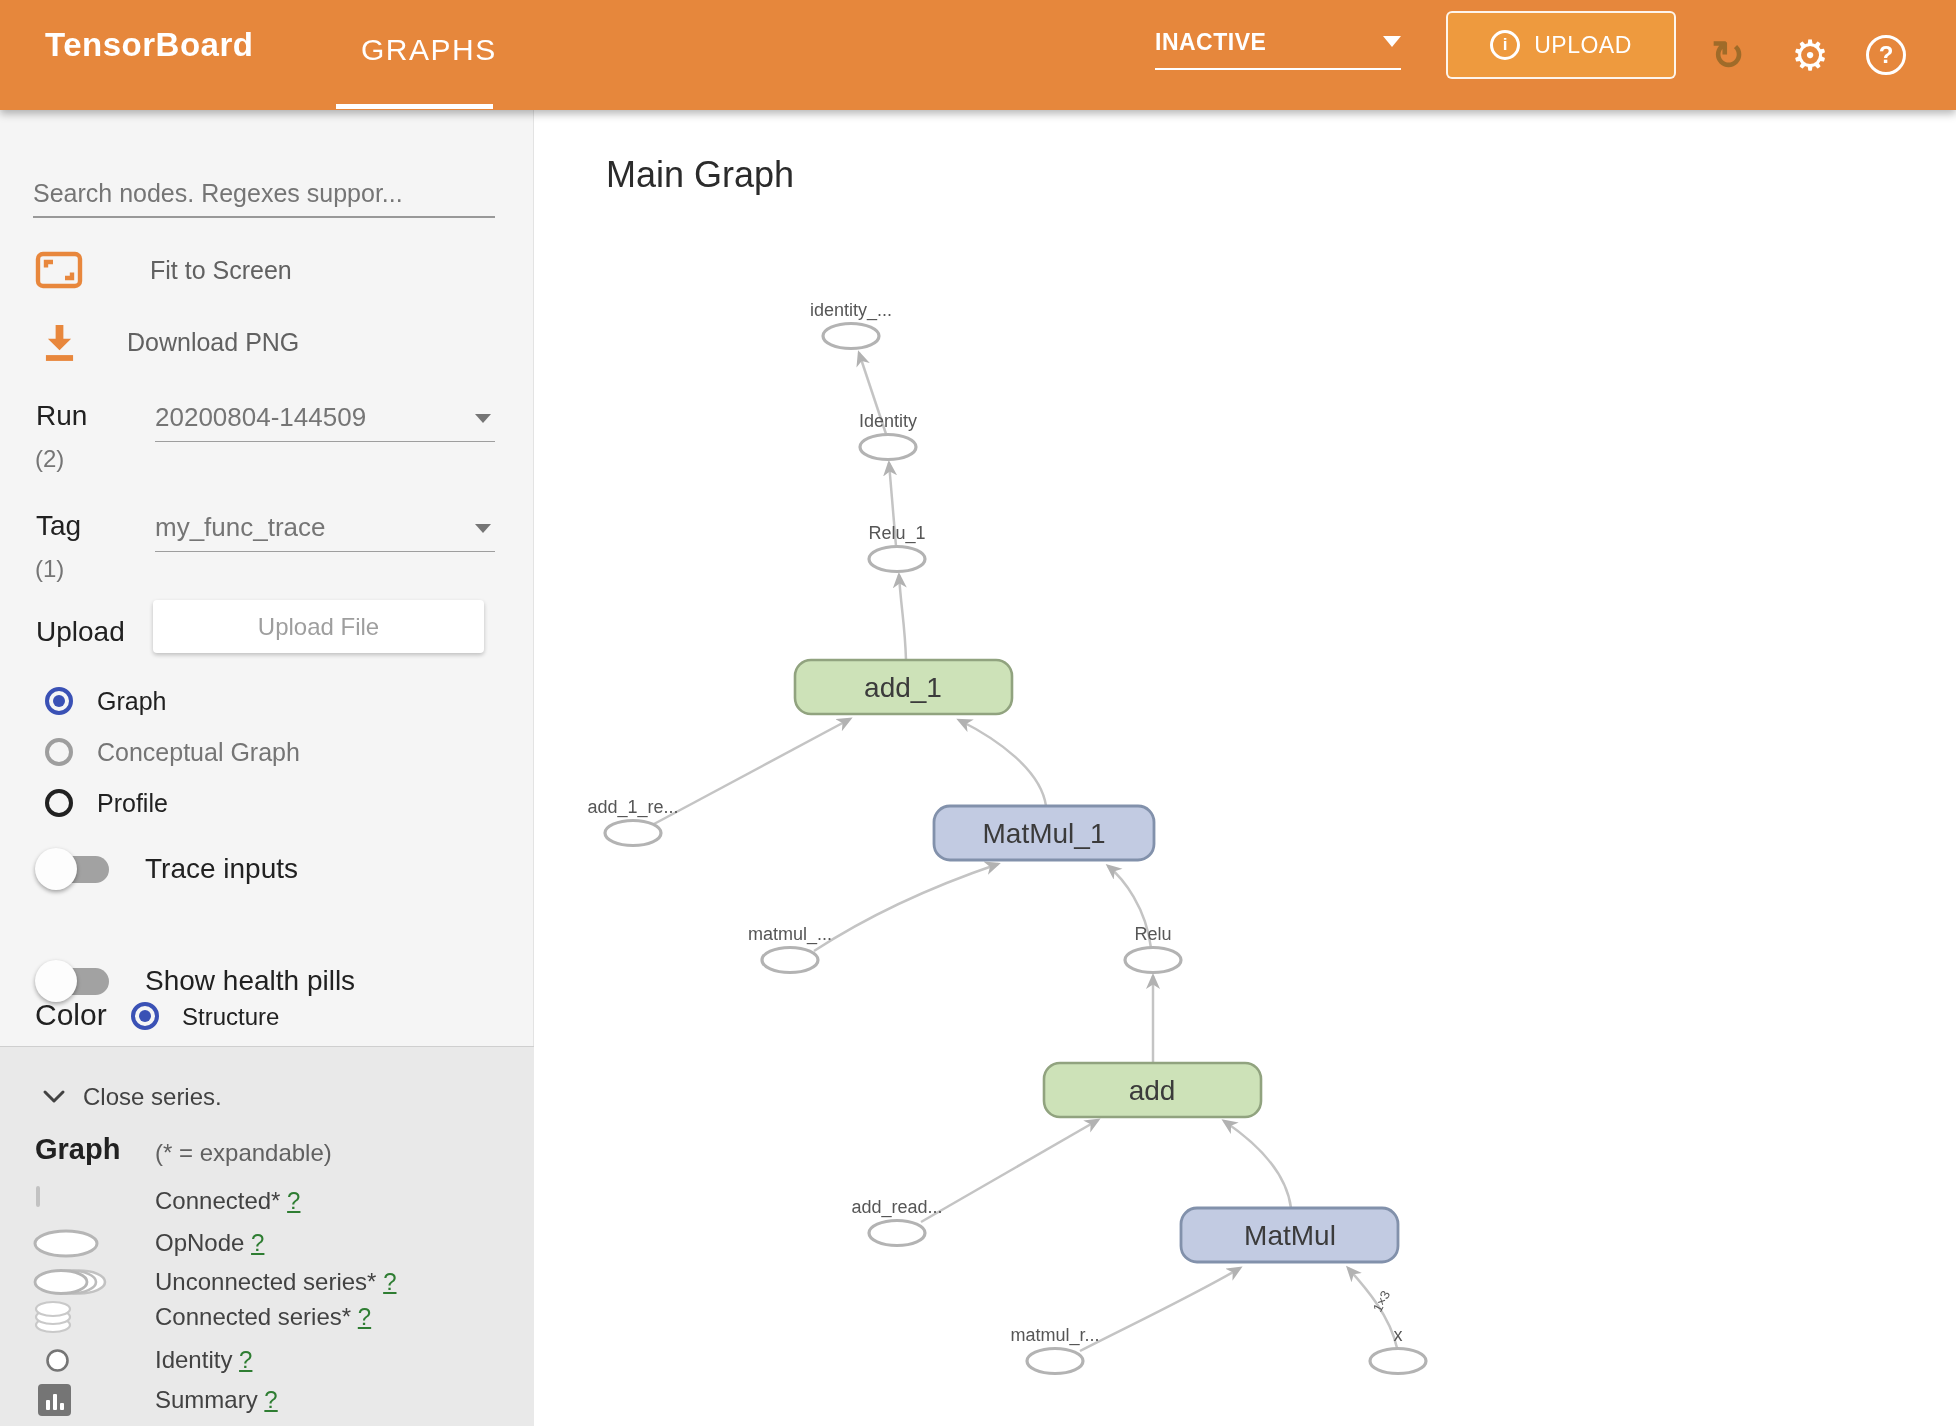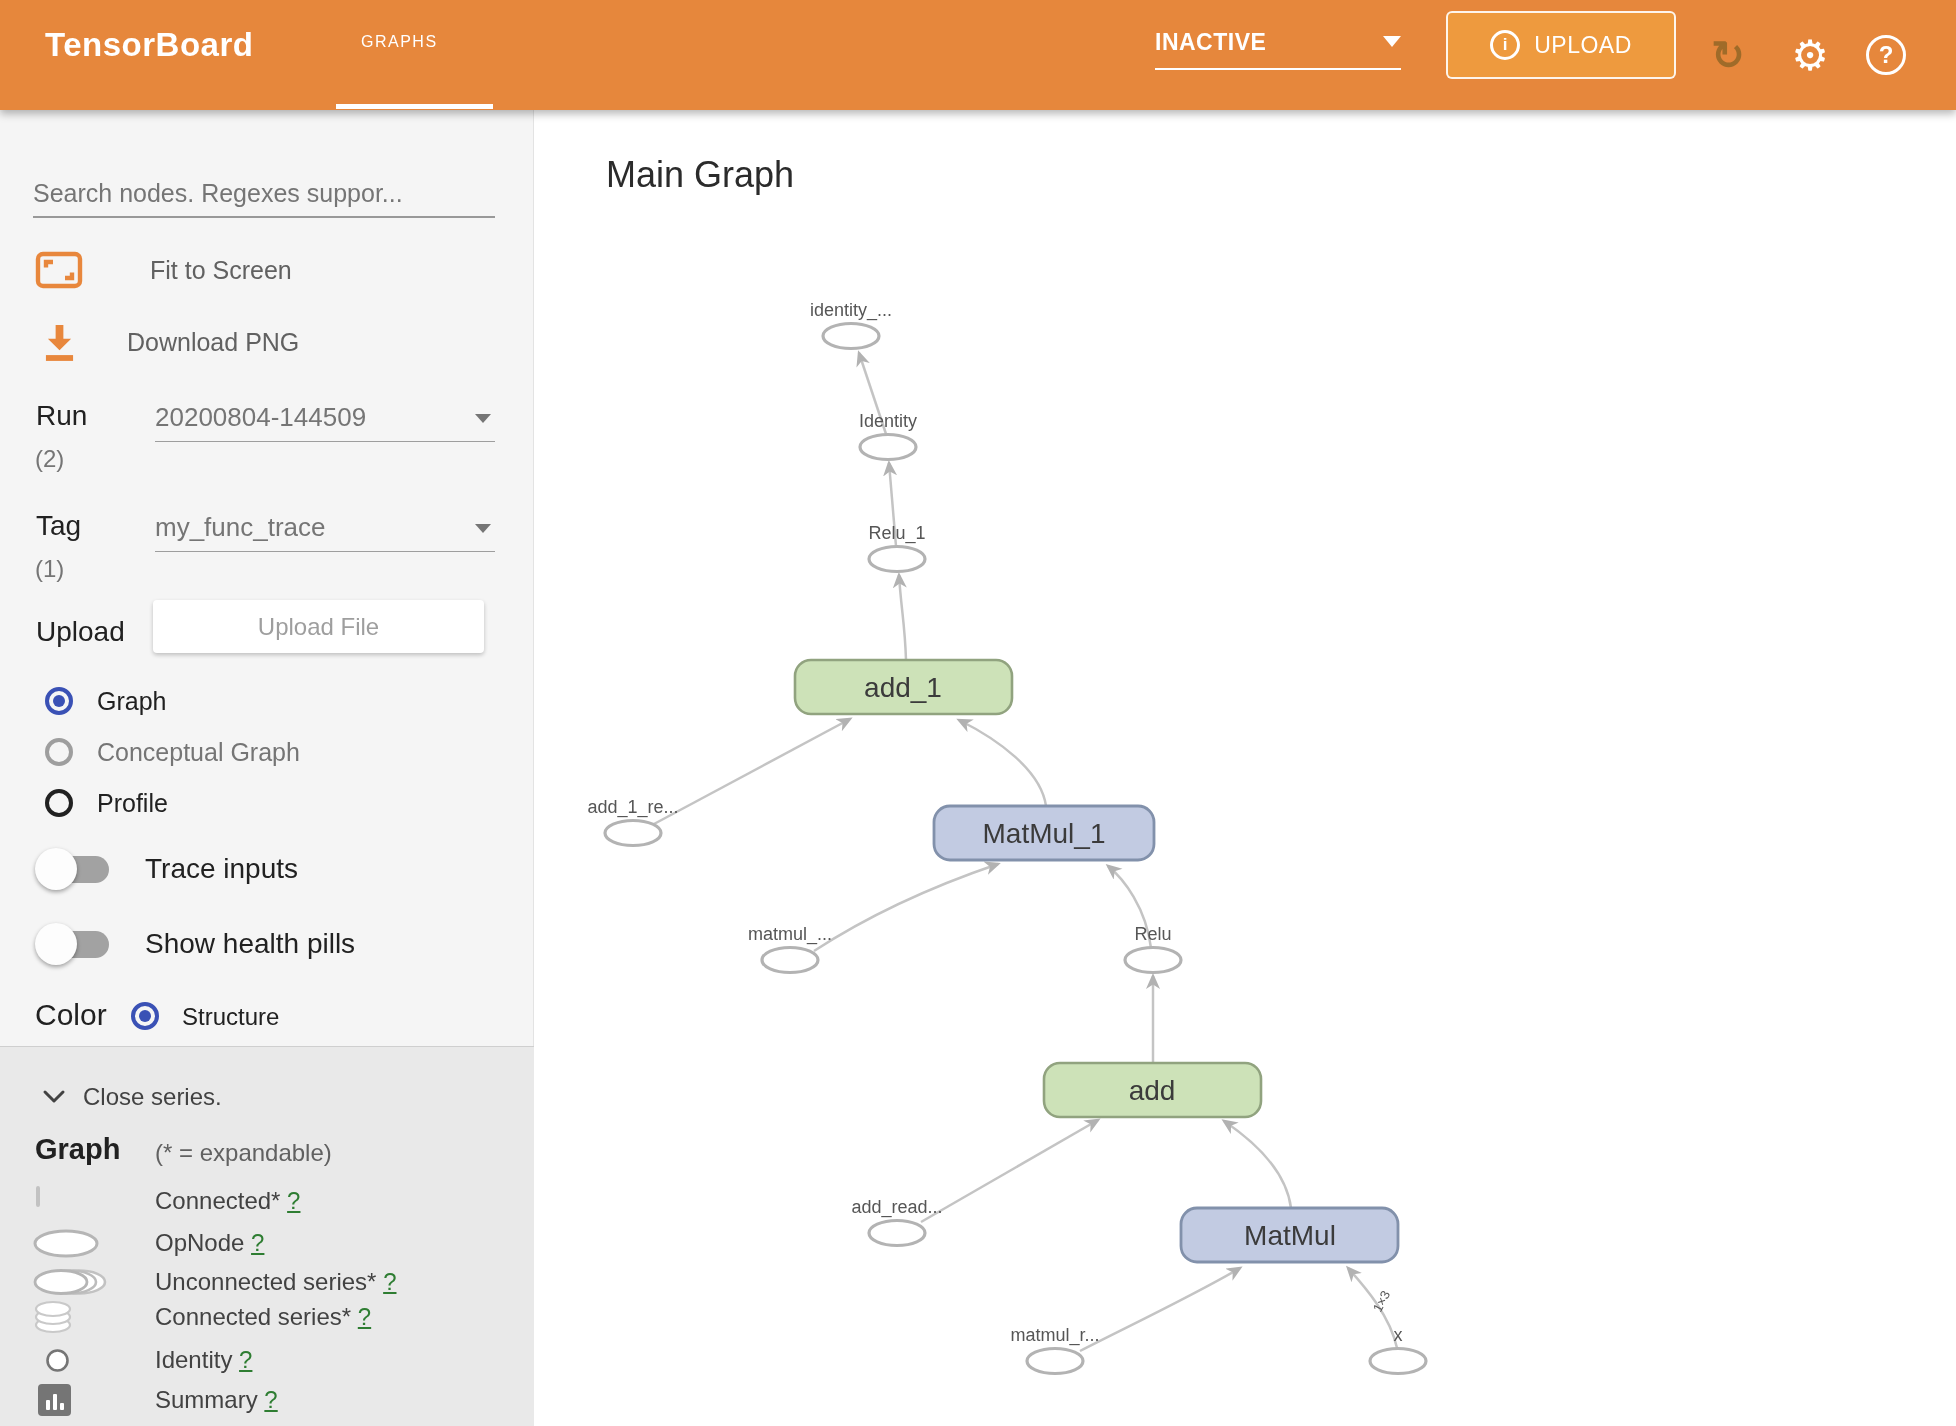--- a/index.html
+++ b/index.html
@@ -20,21 +20,21 @@
   }
   *{margin:0;padding:0;box-sizing:border-box;}
   html,body{width:1956px;height:1426px;overflow:hidden;background:#fff;
     font-family:"Liberation Sans", sans-serif;}
   #app{position:relative;width:1956px;height:1085px;}
 
   
   .header{position:absolute;left:0;top:0;width:100%;height:110px;background:var(--header_bg);
     box-shadow:0 4px 8px rgba(0,0,0,.28);z-index:10;}
   .logo{position:absolute;left:45px;top:26px;font-size:33px;font-weight:600;color:#fff;letter-spacing:.5px;}
-  .tab{position:absolute;left:361px;top:33px;font-size:16px;font-weight:500;color:#fff;letter-spacing:1.5px;}
+  .tab{position:absolute;left:361px;top:33px;font-size:30px;font-weight:500;color:#fff;letter-spacing:1.5px;}
   .tab-indicator{position:absolute;left:336px;top:104px;width:157px;height:5px;background:#fff;}
   .status-select{position:absolute;left:1155px;top:26px;width:246px;height:46px;color:#fff;cursor:pointer;}
   .status-select .val{font-size:23px;font-weight:700;letter-spacing:.5px;line-height:32px;margin-top:24px;}
   .status-select .underline{position:absolute;left:0;top:42px;width:246px;height:2px;background:#fff;}
   .status-select .tri{position:absolute;right:0;top:10px;width:0;height:0;
     border-left:9px solid transparent;border-right:9px solid transparent;border-top:11px solid #fff;}
   .upload-btn{position:absolute;left:1446px;top:11px;width:230px;height:68px;background:var(--upload_btn_bg);
     border:2px solid rgba(255,255,255,.9);border-radius:6px;color:#fff;cursor:pointer;
     display:flex;align-items:center;justify-content:center;gap:14px;}
   .info-circ{width:30px;height:30px;border:3px solid #fff;border-radius:50%;
@@ -192,21 +192,21 @@
       <span class="rlabel">Profile</span>
     </div>
 
     <div class="toggle-row" style="top:738px;">
       <span class="toggle">
           <span class="track"></span>
           <span class="knob"></span>
         </span>
       <span class="tglabel">Trace inputs</span>
     </div>
-    <div class="toggle-row" style="top:813px;">
+    <div class="toggle-row" style="top:850px;">
       <span class="toggle">
           <span class="track"></span>
           <span class="knob"></span>
         </span>
       <span class="tglabel">Show health pills</span>
     </div>
 
     <div class="color-label">Color</div>
     <span class="radio sel color-radio"></span>
     <div class="color-opt">Structure</div>

